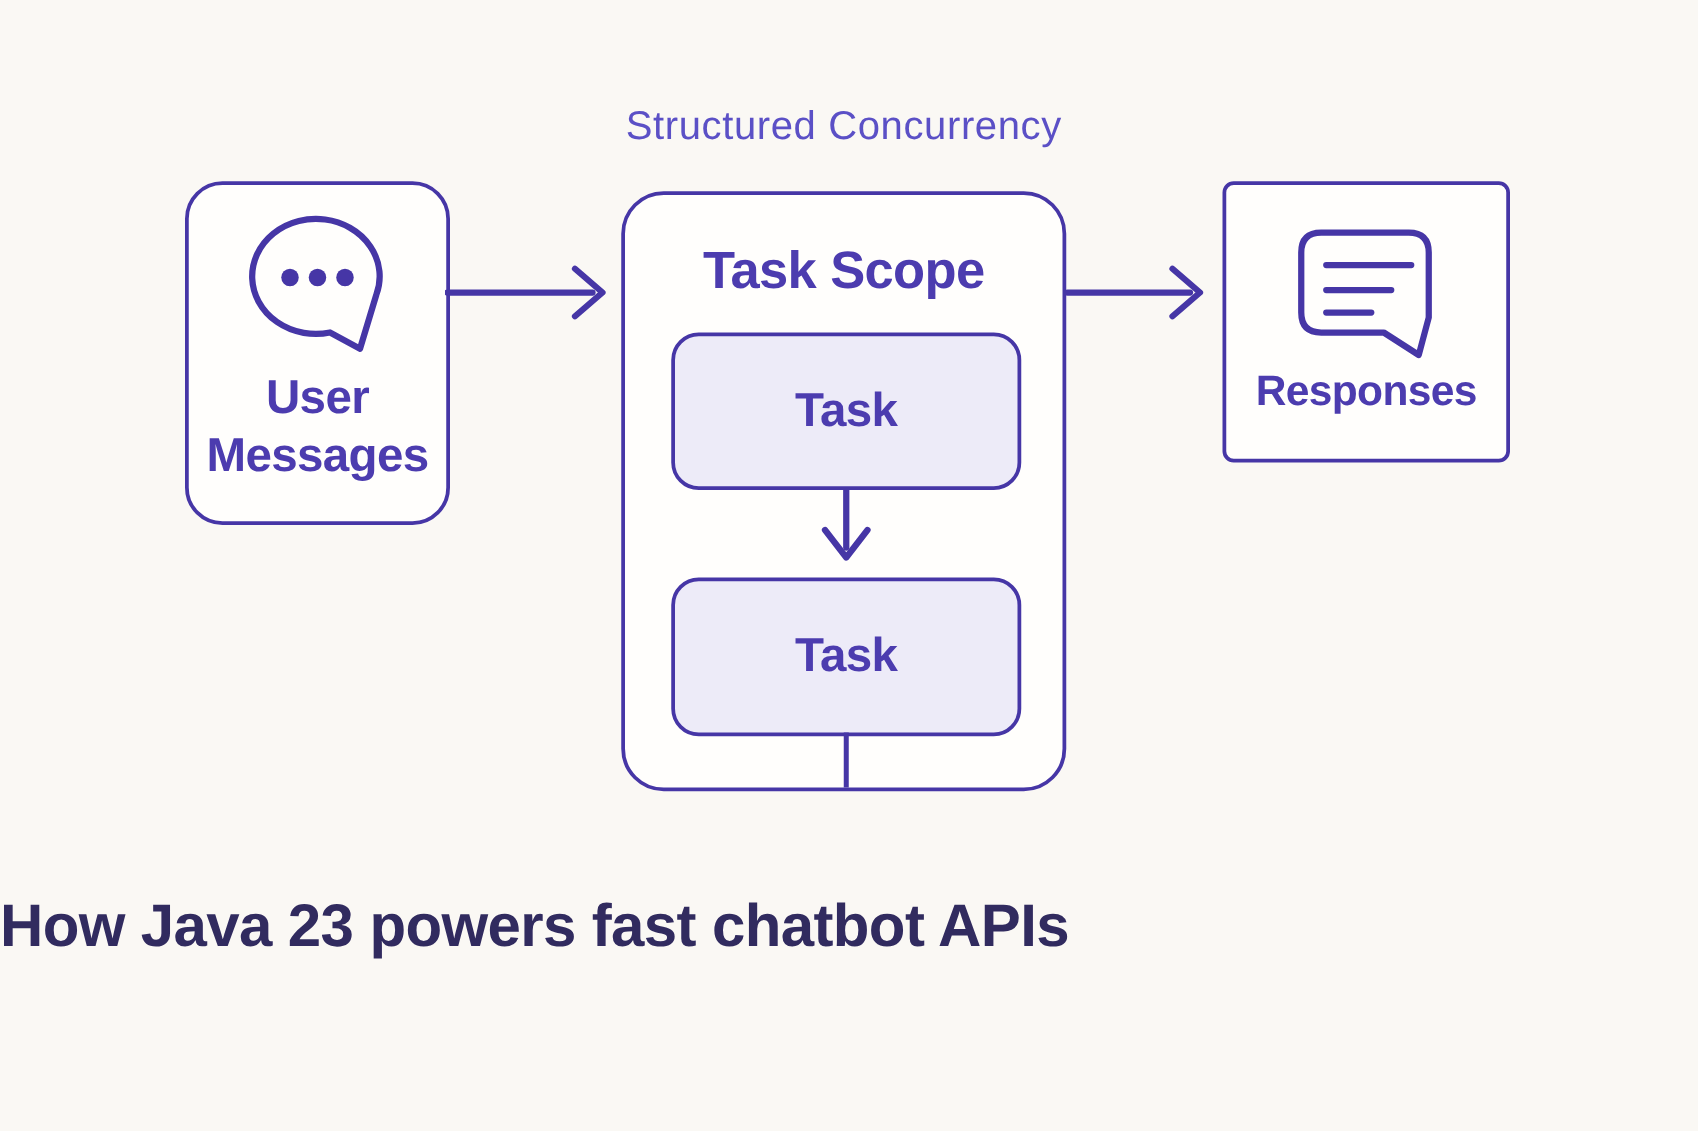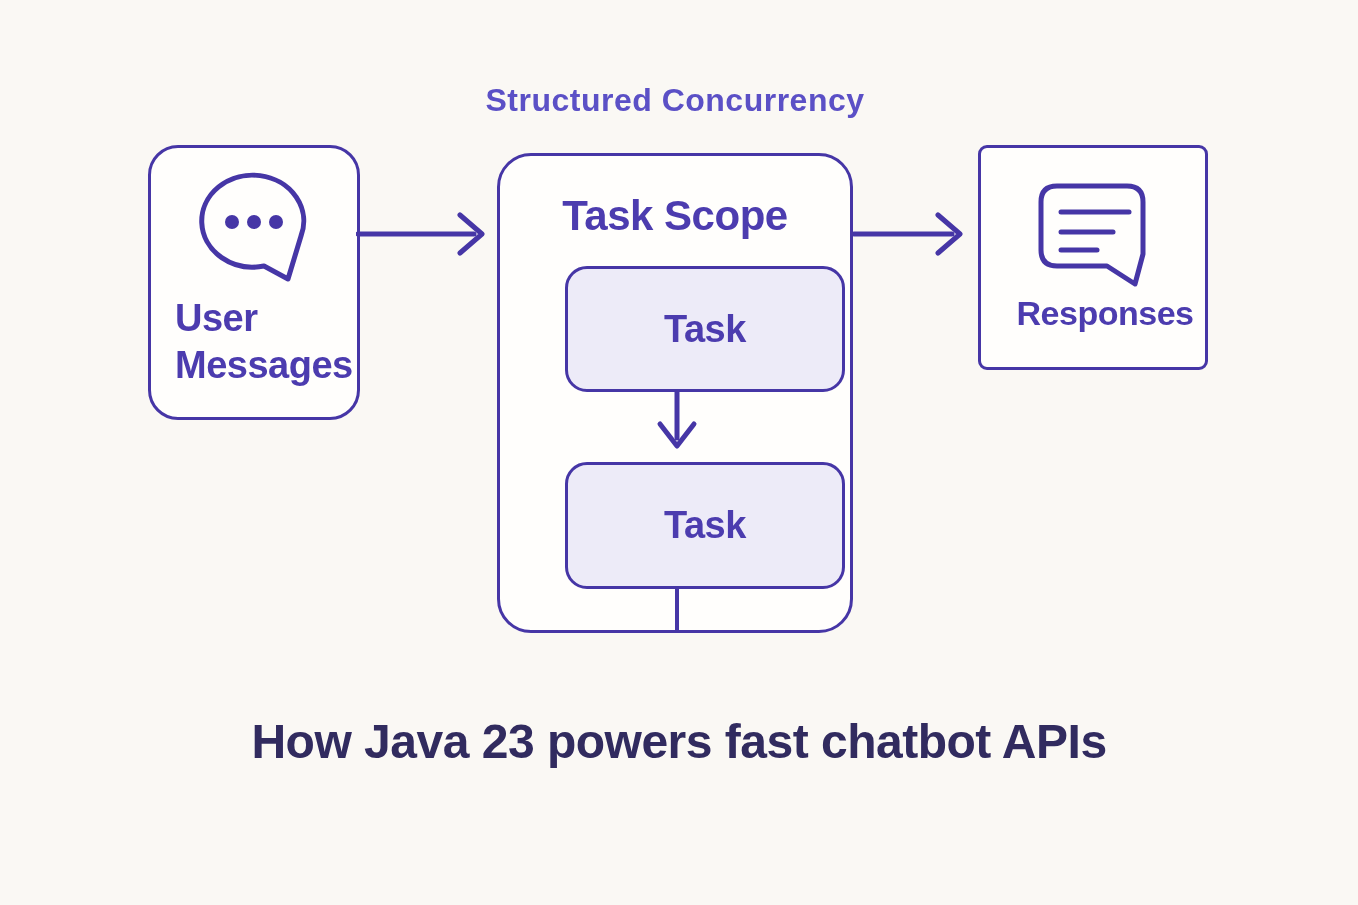--- a/index.html
+++ b/index.html
@@ -15,53 +15,53 @@
   html,body{width:1358px;height:905px;}
   body{
     background:var(--bg);
     font-family:"Liberation Sans", sans-serif;
     position:relative;
     overflow:hidden;
   }
   .stage{position:absolute;inset:0;}
   .diagram-title{
     position:absolute;left:407px;top:82px;width:536px;
-    text-align:center;font-size:32px;font-weight:700;
+    text-align:center;font-size:32px;font-weight:400;
     color:var(--title);letter-spacing:0.5px;
   }
   .node{
     position:absolute;background:var(--node-fill);
     border:3px solid var(--outline);
     display:flex;flex-direction:column;align-items:center;
   }
   .user-node{left:148px;top:145px;width:212px;height:275px;border-radius:30px;}
   .resp-node{left:978px;top:145px;width:230px;height:225px;border-radius:9px;}
   .node-label{
-    color:var(--label);font-weight:700;padding-left:24px;
+    color:var(--label);font-weight:700;text-align:center;
   }
   .user-node .node-label{font-size:38px;line-height:47px;margin-top:9px;letter-spacing:-0.5px;}
   .resp-node .node-label{font-size:34px;line-height:38px;margin-top:2px;letter-spacing:-0.5px;}
   .user-node svg.bubble{margin-top:24px;}
   .resp-node svg.bubble{margin-top:34px;}
 
   .scope{
     position:absolute;left:497px;top:153px;width:356px;height:480px;
     background:var(--node-fill);border:3px solid var(--outline);
     border-radius:34px;
     padding-left:48px;
   }
   .scope-title{
     position:absolute;top:36px;left:0;width:100%;text-align:center;
     font-size:42px;font-weight:600;color:var(--label);letter-spacing:-0.5px;
   }
   .task{
     position:absolute;left:37px;width:280px;
     background:var(--task-fill);border:3px solid var(--outline);
     border-radius:22px;display:flex;align-items:center;justify-content:center;
-    color:var(--label);font-size:38px;font-weight:600;letter-spacing:-0.5px;margin-left:28px;
+    color:var(--label);font-size:38px;font-weight:600;letter-spacing:-0.5px;
   }
   .task.t1{top:110px;height:126px;}
   .task.t2{top:306px;height:127px;}
   .arrow-down{position:absolute;left:152px;top:236px;}
   .stub{
     position:absolute;left:175px;top:430px;width:4px;height:44px;
     background:var(--outline);
   }
   .arrow-right{position:absolute;}
   .arrow-right.a1{left:356px;top:204px;}
@@ -70,21 +70,21 @@
     stroke:var(--outline);stroke-width:5;fill:none;
     stroke-linecap:round;stroke-linejoin:round;
   }
   .stroke-fill{
     stroke:var(--outline);stroke-width:5;fill:var(--node-fill);
     stroke-linecap:round;stroke-linejoin:round;
   }
   .dot{fill:var(--outline);}
   .headline{
     position:absolute;left:0;top:714px;width:1358px;
-    text-align:center;font-size:48px;font-weight:700;
+    font-size:48px;font-weight:700;
     color:var(--headline);letter-spacing:-0.5px;
   }
 </style>
 </head>
 <body>
 
 <div class="stage">
 
   <div class="diagram-title">Structured Concurrency</div>
 

